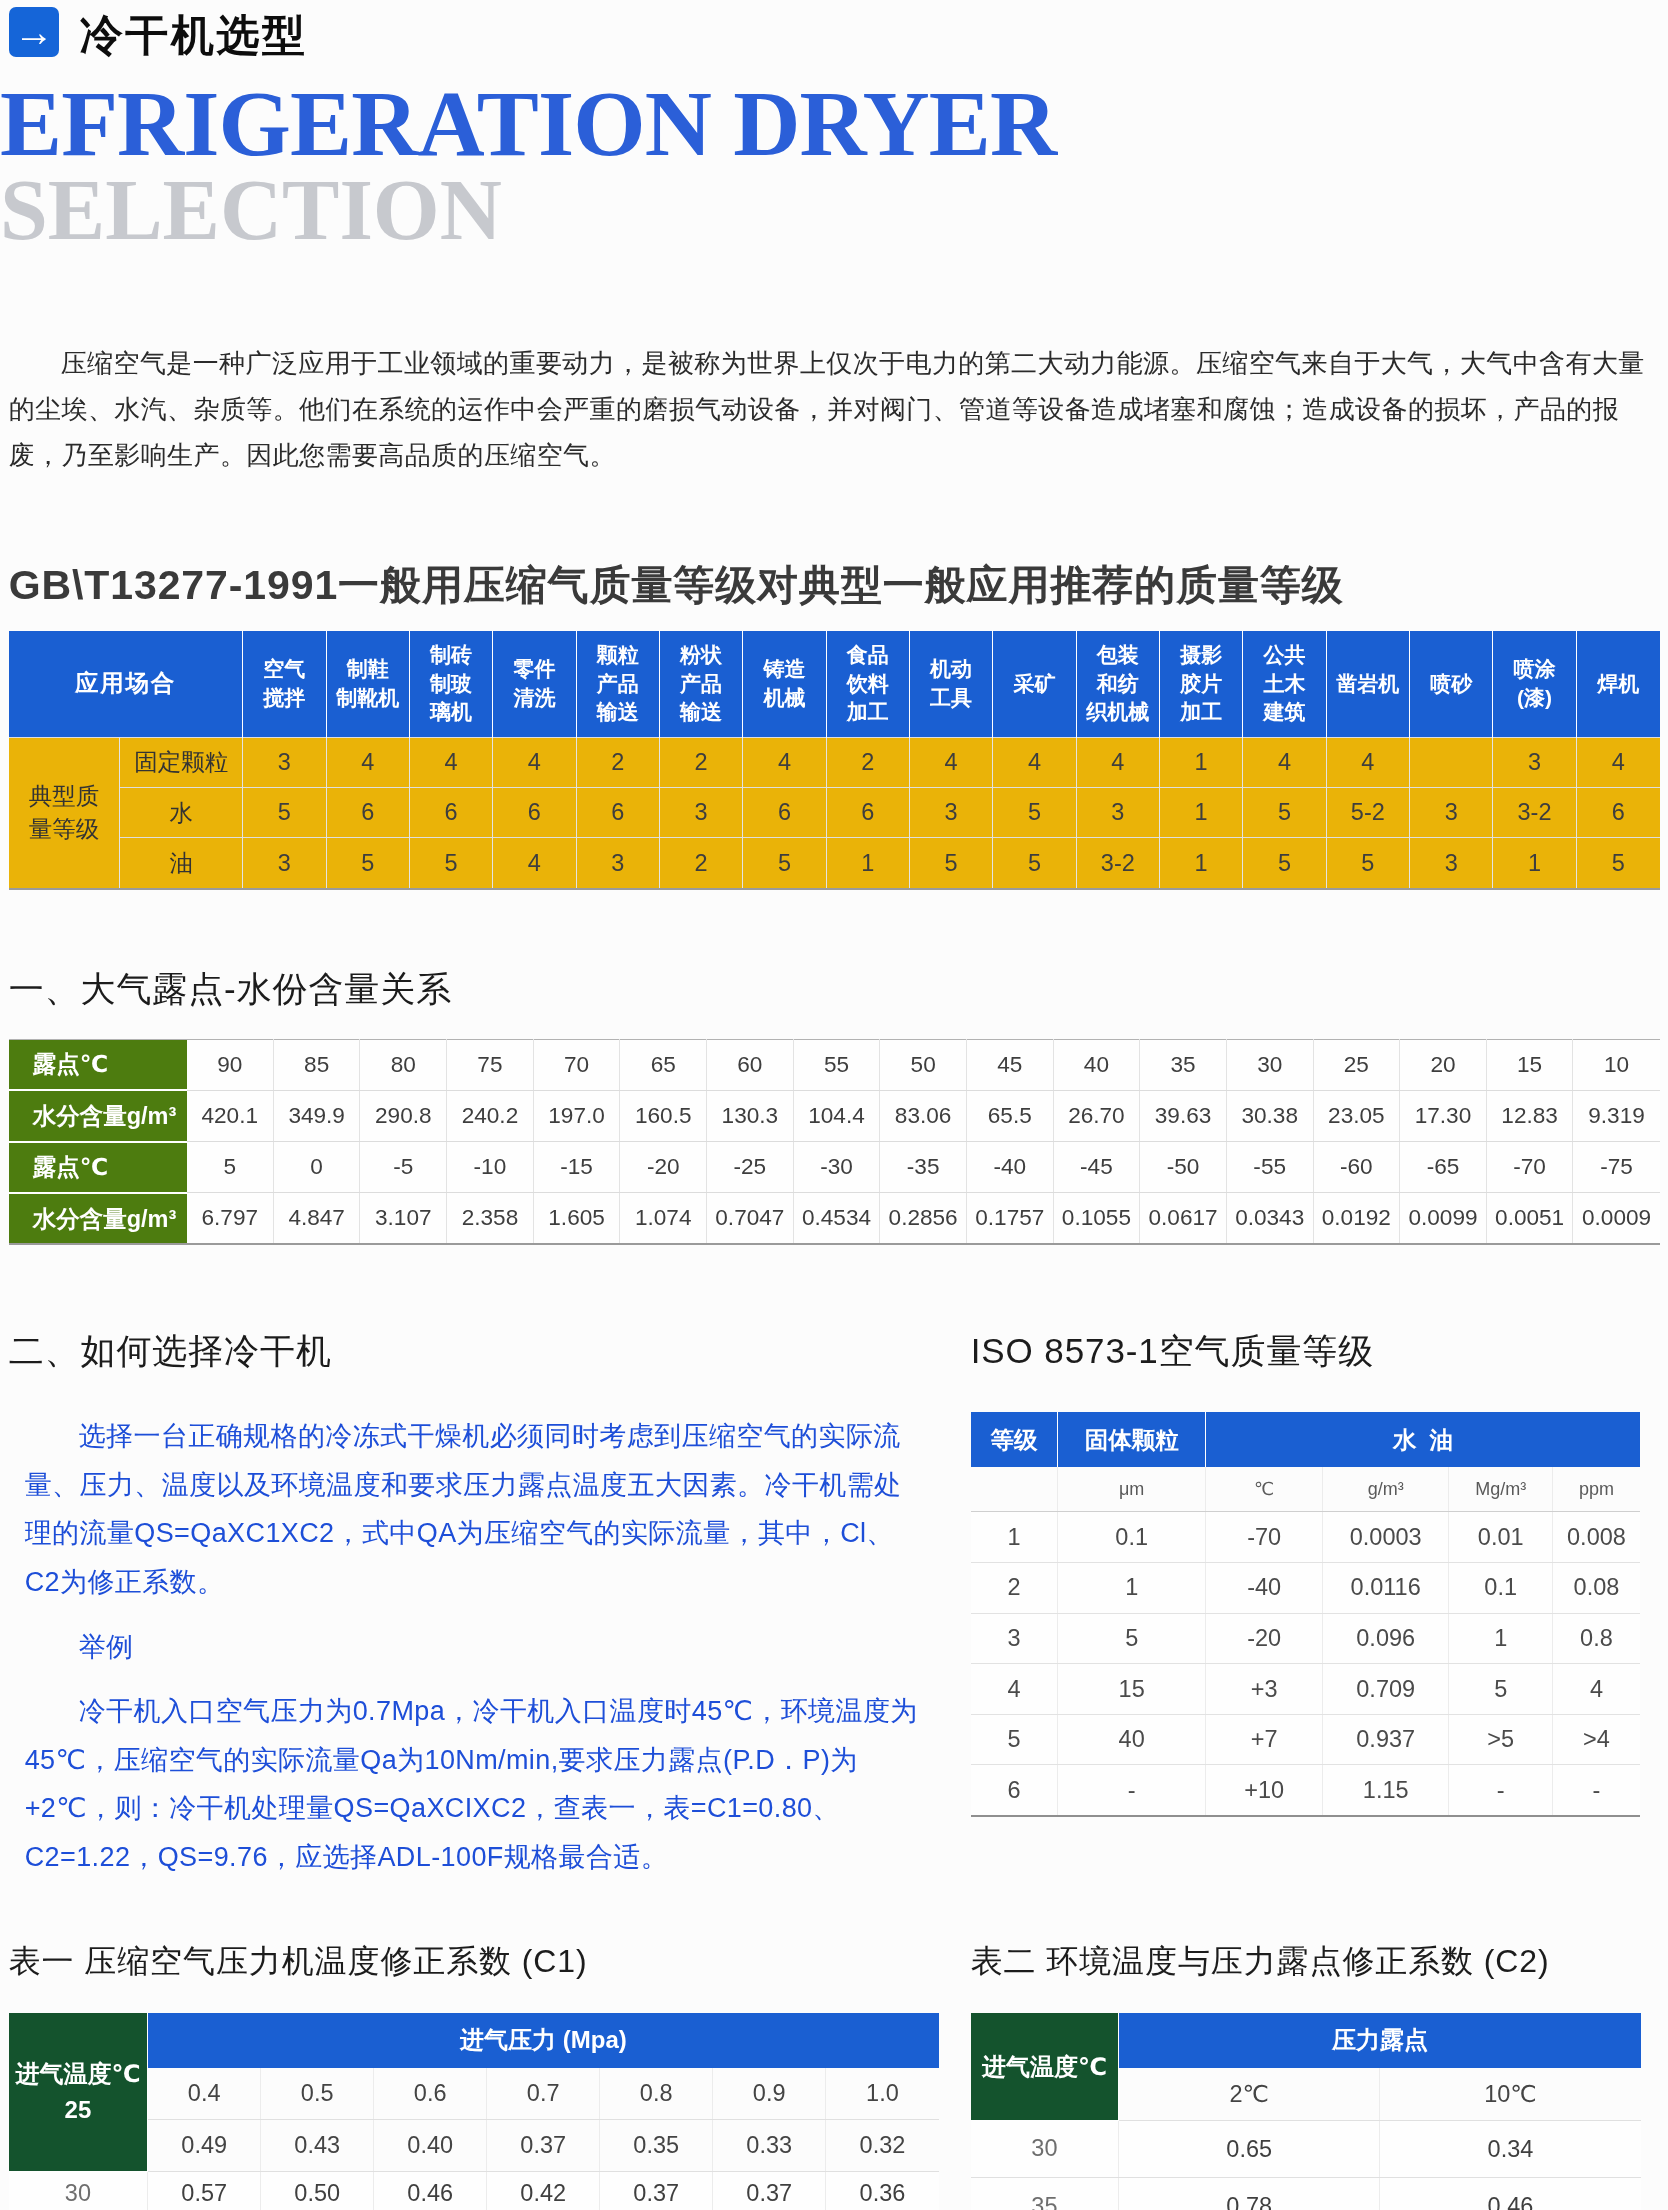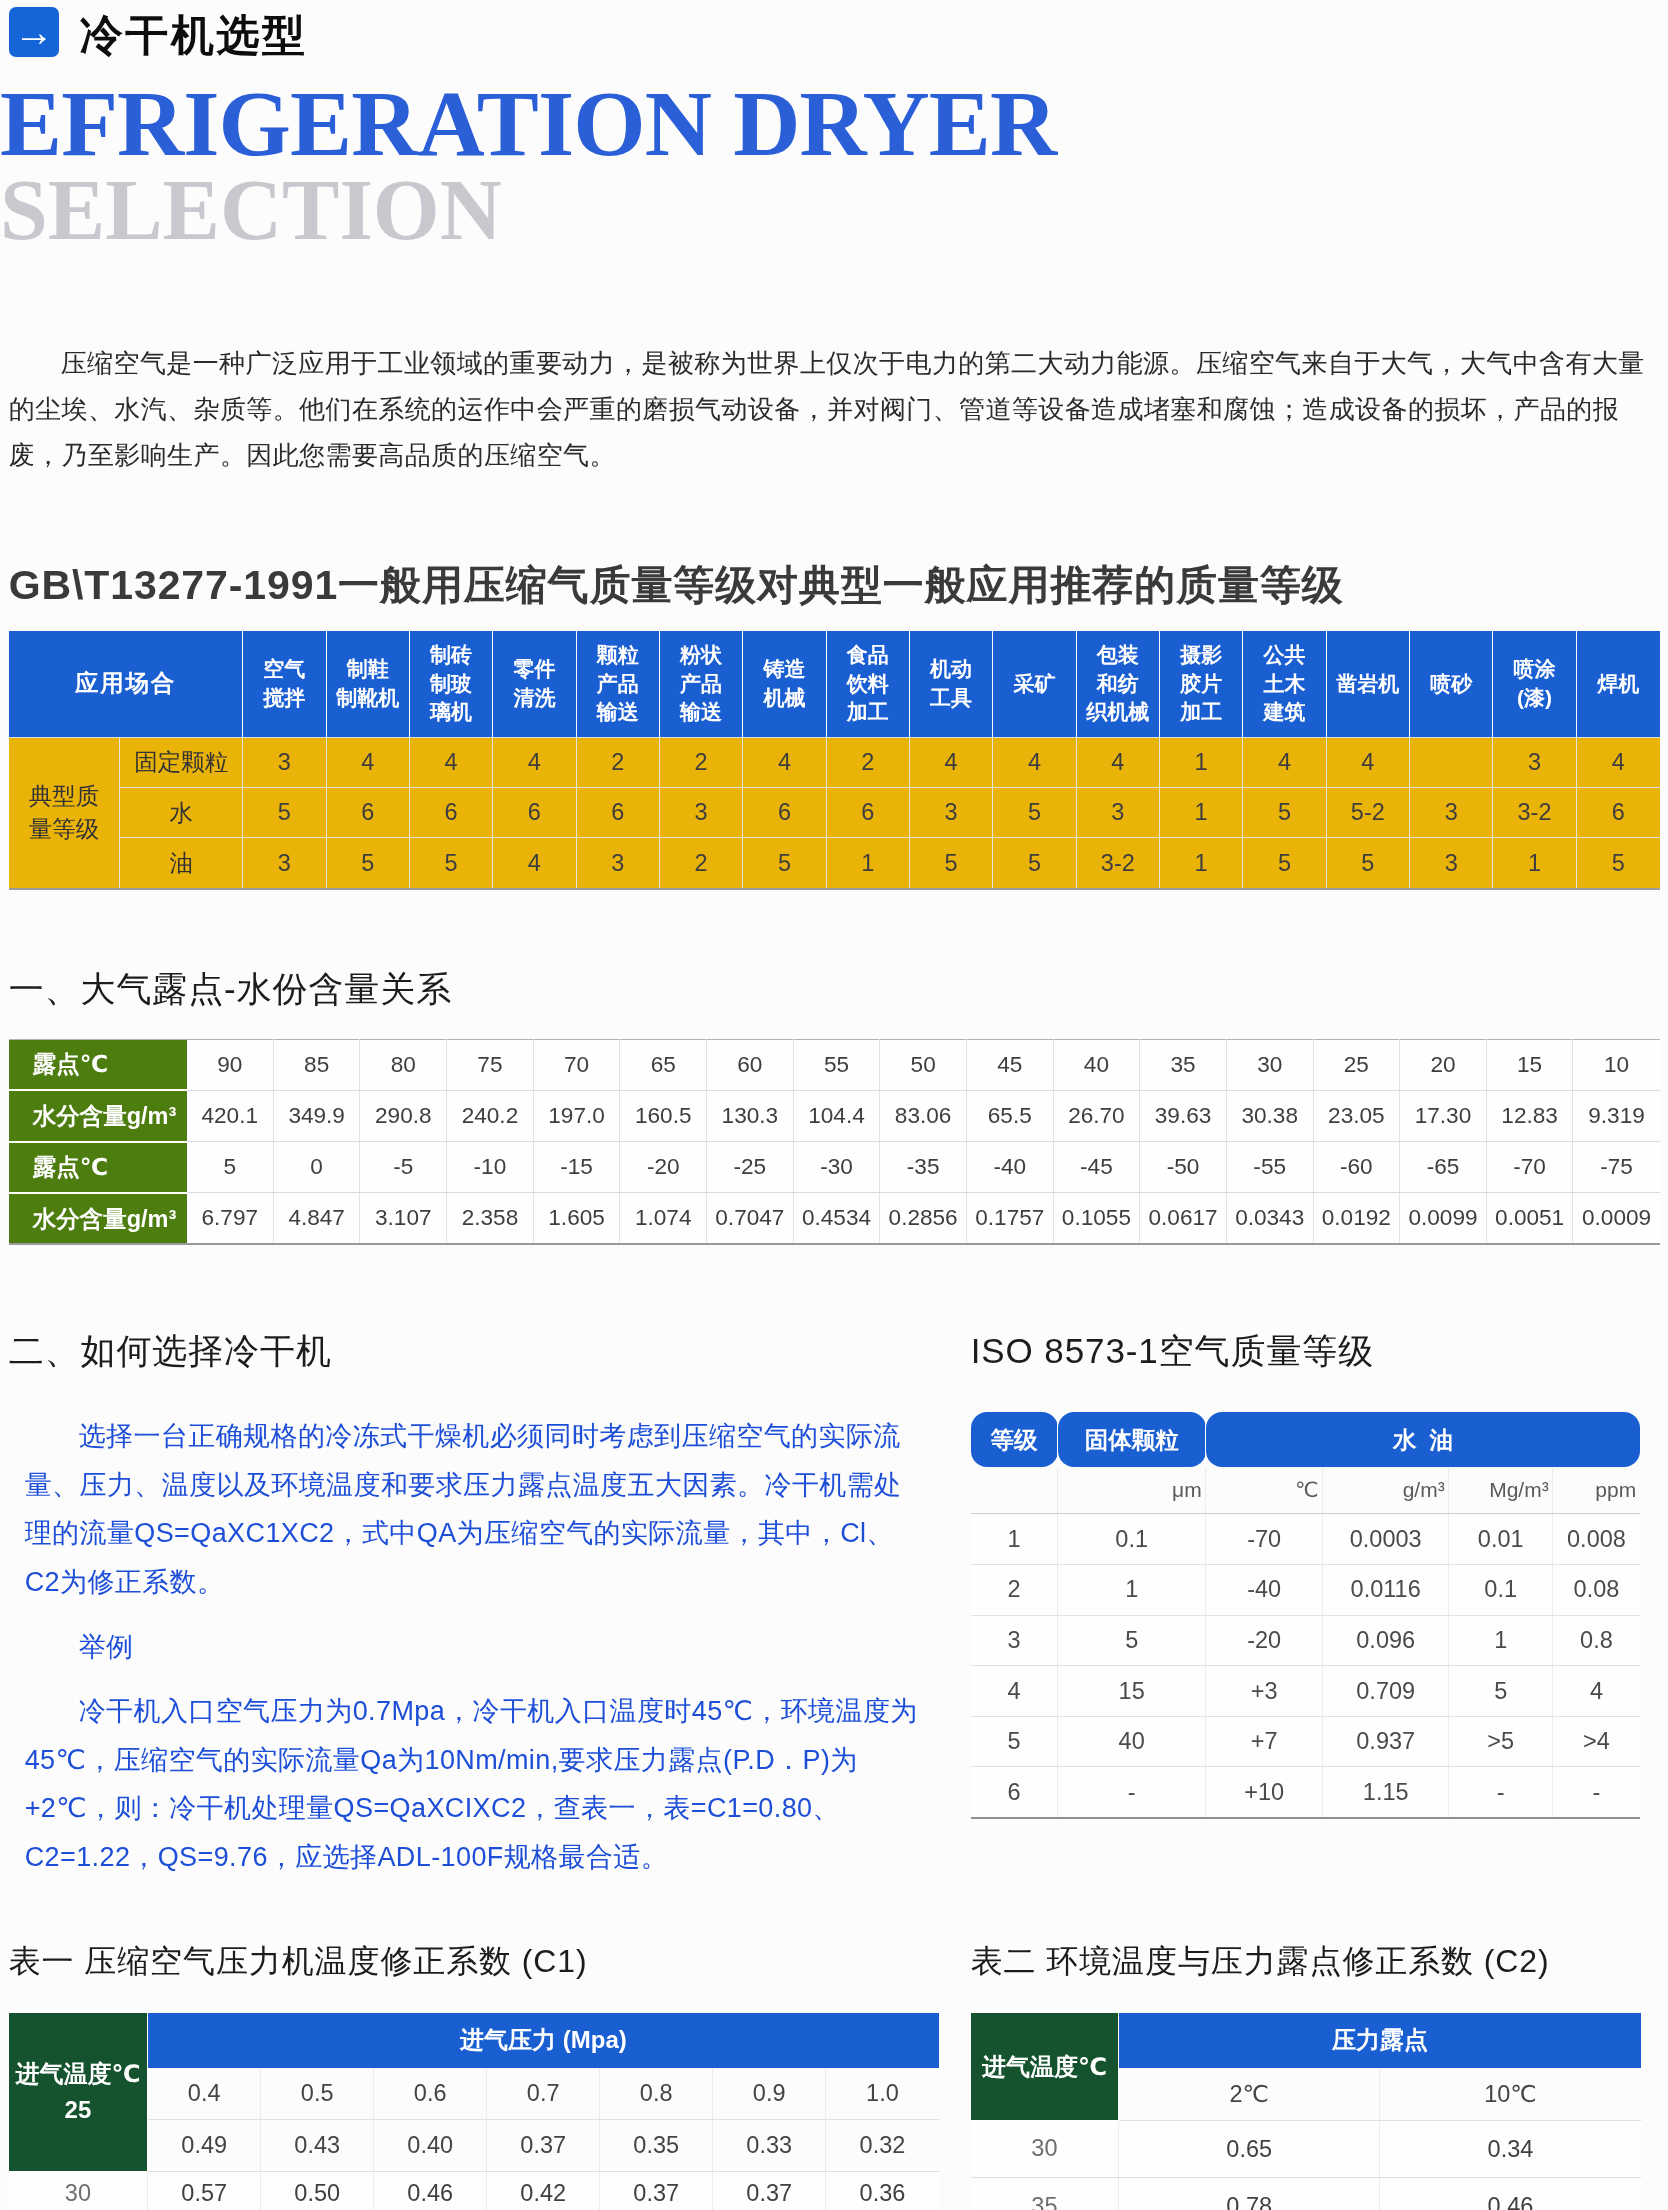--- a/index.html
+++ b/index.html
@@ -87,25 +87,25 @@
   .cols { display:flex; margin-top:83px; }
   .col-left { width:930px; flex:0 0 930px; }
   .col-right { width:669px; flex:0 0 669px; margin-left:32px; }
   .sec2-text p { font-size:27px; line-height:1.8; color:#1d4ed8; text-indent:2em; margin:16px; letter-spacing:0.4px; }
   .sec2-text p.first { margin-top:37px; }
 
   
   .tbl-iso { width:669px; margin-top:37px; border-bottom:2.6px solid #8f8f8f; }
   .tbl-iso th.blue {
     background:#1a5fd2; color:#fff; font-size:23.5px; font-weight:bold;
-    padding:11.3px 3.5px; border-right:1.7px solid #fff; text-align:center; white-space:pre;border-radius:16px;
+    padding:11.3px 3.5px; border-right:1.7px solid #fff; text-align:center; white-space:pre;
   }
   .tbl-iso th.blue:last-child { border-right:none; }
   .tbl-iso tr.units td {
-    color:#5a5a5a; font-size:21px; text-align:right; padding:11.3px 3.5px;
+    color:#5a5a5a; font-size:18px; text-align:center; padding:11.3px 3.5px;
     border-bottom:1.7px solid #cfcfcf; border-right:0.9px solid #ececec;
   }
   .tbl-iso tr.units td:last-child, .tbl-iso tbody td:last-child { border-right:none; }
   .tbl-iso tbody td {
     color:#4a4a4a; font-size:23.5px; text-align:center; padding:11.3px 3.5px;
     border-bottom:0.9px solid #e2e2e2; border-right:0.9px solid #ececec; background:#fefefe;
   }
   .tbl-iso tbody tr:last-child td { border-bottom:none; }
 
   

